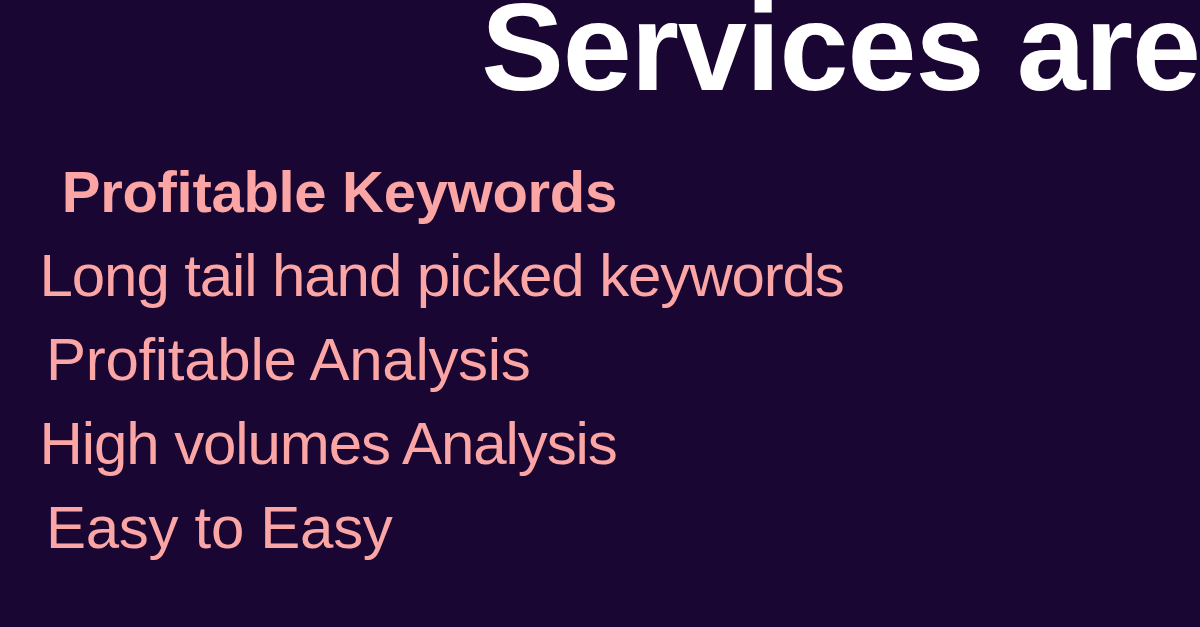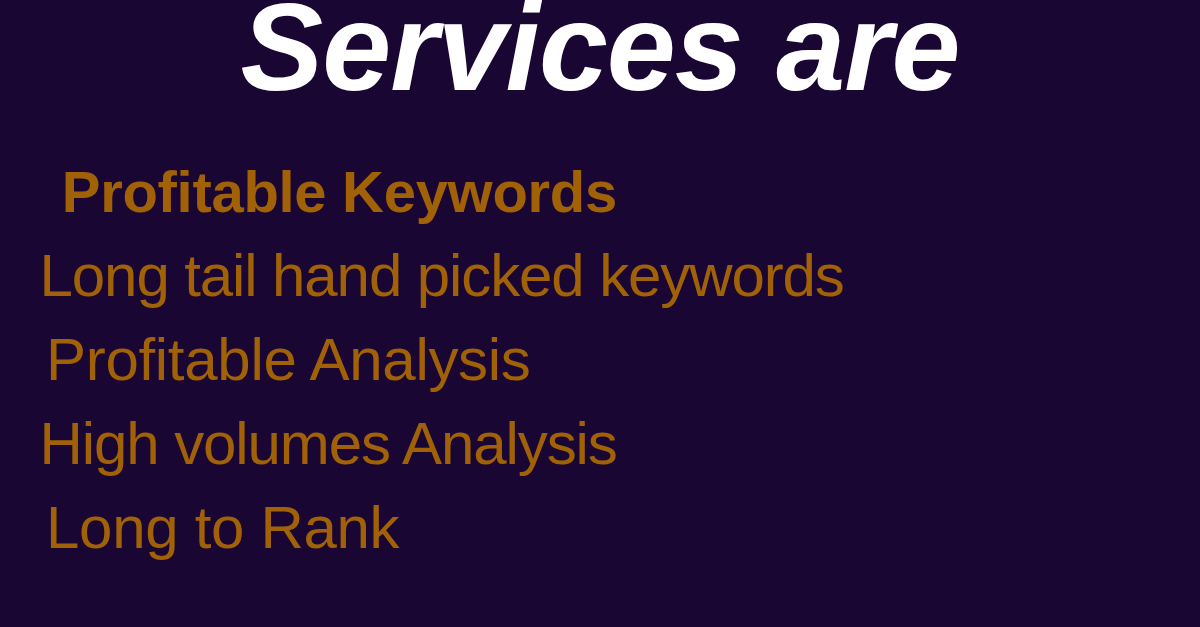--- a/index.html
+++ b/index.html
@@ -25,22 +25,21 @@
 
   
   #title-block {
     position: absolute;
     left: 0;
     top: 0;
     width: 1200px;
     height: 130px;
     display: flex;
     align-items: flex-start;
-    justify-content: center;
-    font-style: italic;
+    justify-content: flex-end;
   }
 
   #slide-title {
     display: block;
     margin: 0;
     padding: 0;
     font-family: "Liberation Sans", sans-serif;
     font-weight: 700;
     font-size: 124px;
     line-height: 1.02;
@@ -59,21 +58,21 @@
     width: 1200px;
   }
 
   .line {
     display: block;
     margin: 0;
     padding: 0;
     height: 84px;
     line-height: 84px;
     padding-left: 46px;
-    color: #a16207;
+    color: #fca5a5;
     font-family: "Liberation Sans", sans-serif;
     font-size: 60px;
     font-weight: 400;
     white-space: pre;
     letter-spacing: -0.3px;
   }
 
   .line.bold {
     font-weight: 700;
     font-size: 58px;
@@ -97,17 +96,17 @@
   <div id="body-block">
 
     <p class="line bold"> Profitable Keywords</p>
 
     <p class="line tight"> Long tail hand picked keywords</p>
 
     <p class="line">Profitable Analysis</p>
 
     <p class="line tight"> High volumes Analysis</p>
 
-    <p class="line">Long to Rank</p>
+    <p class="line">Easy to Easy</p>
 
   </div>
 
 </div>
 
 </body></html>

